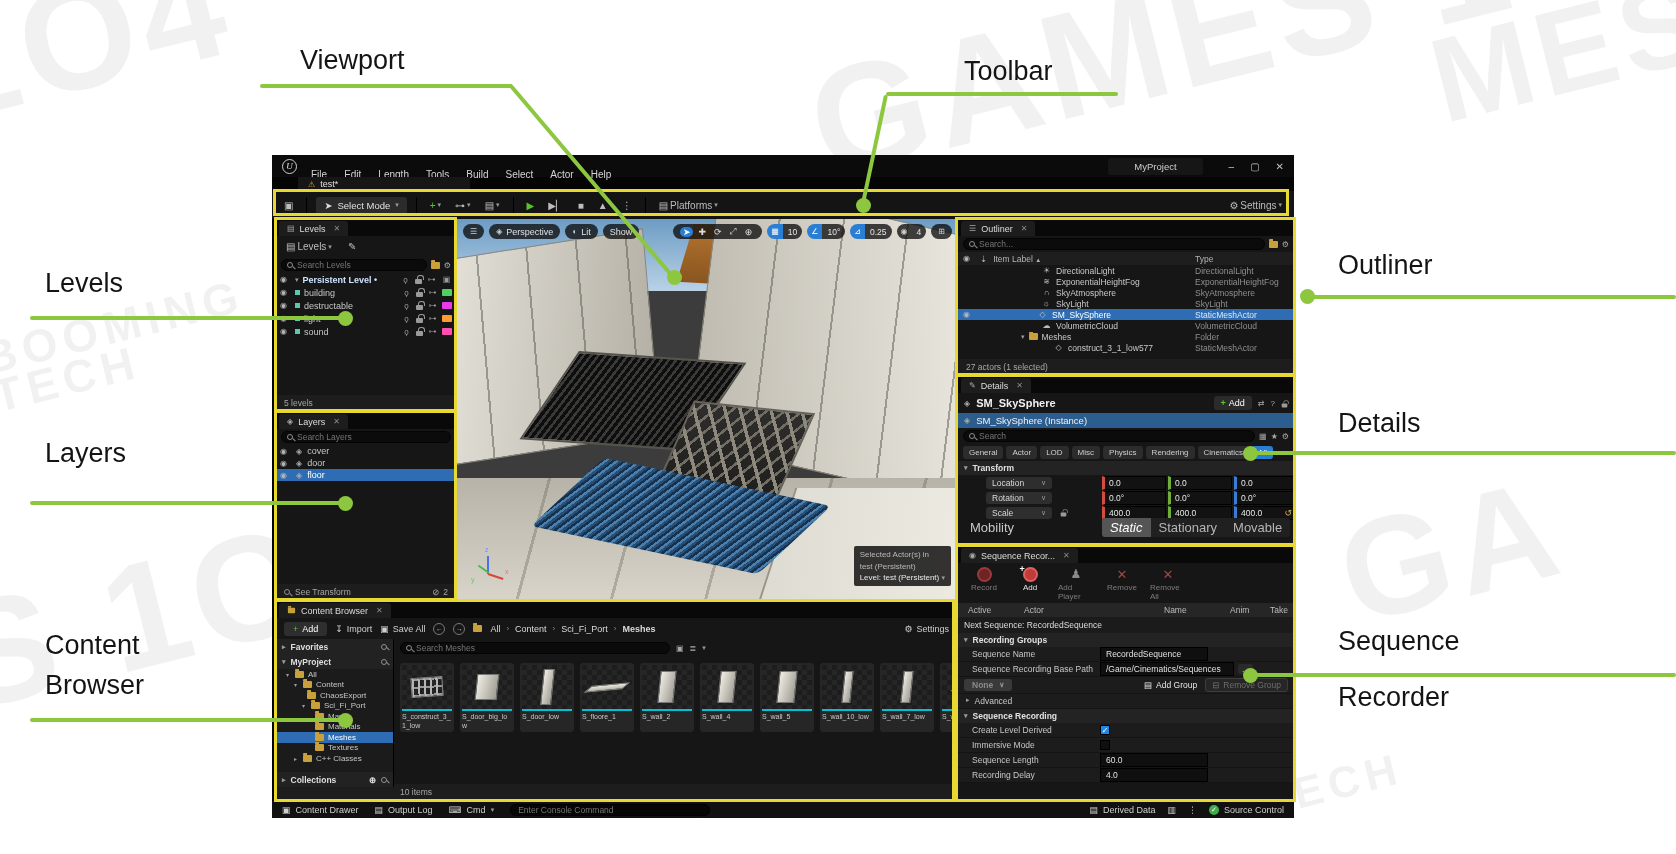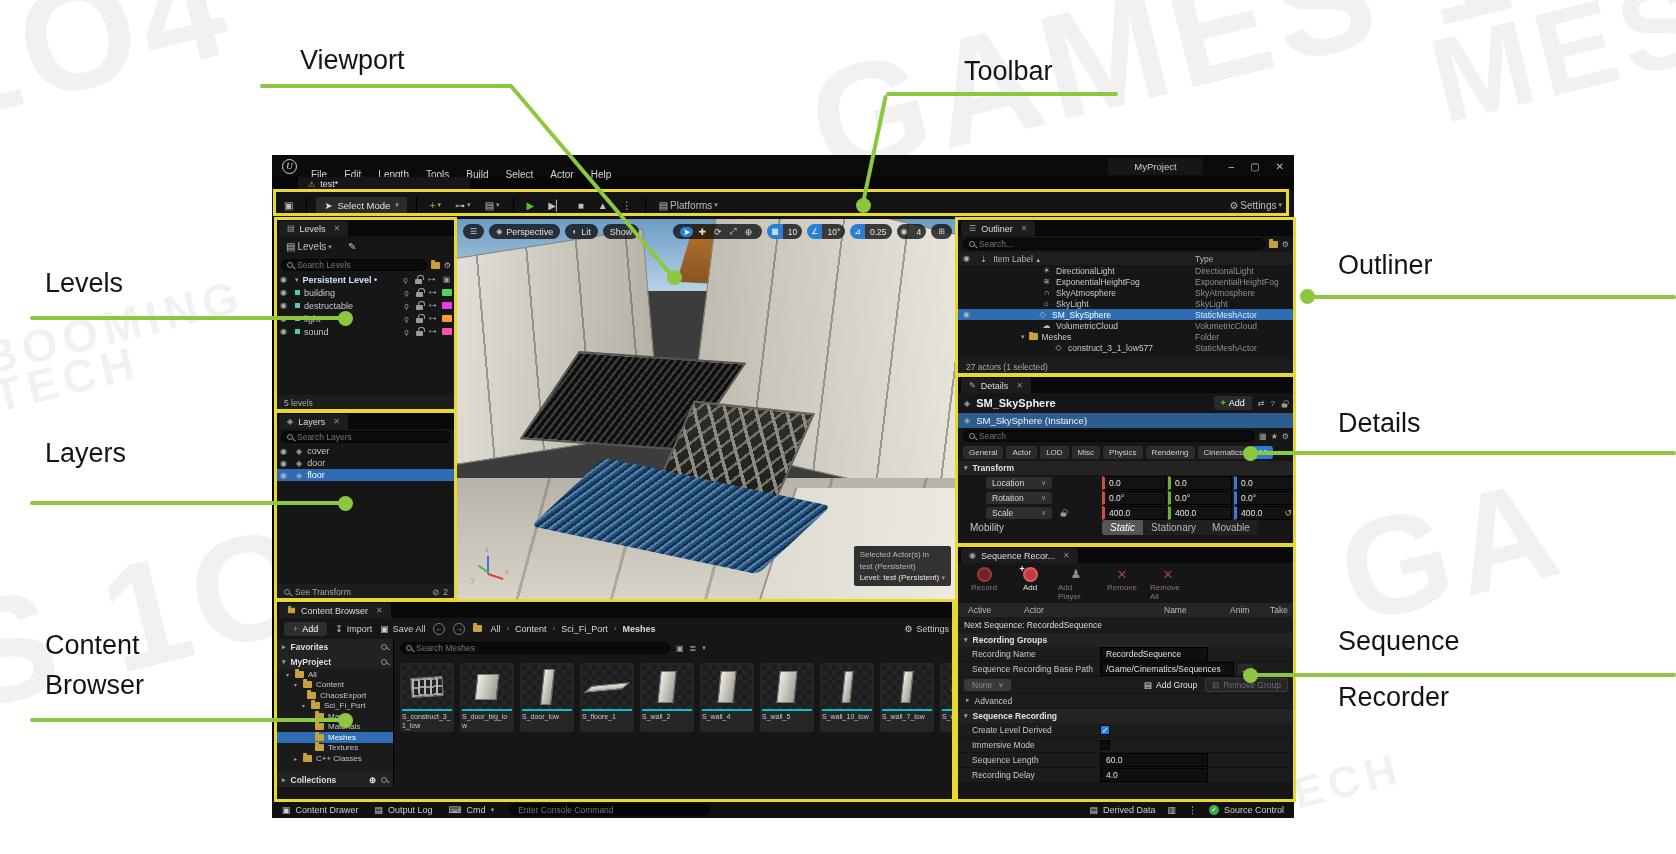--- a/index.html
+++ b/index.html
@@ -202,21 +202,21 @@
             padding:2px 6px; display:flex; gap:5px; align-items:center; flex:none; }
   .tf-row { display:flex; align-items:center; height:15px; padding:0 4px; position:relative; }
   .tf-label { position:absolute; left:28px; width:66px; background:#2e2e2e; border-radius:3px;
               font-size:8.5px; color:#d8d8d8; padding:1px 6px; display:flex; justify-content:space-between; align-items:center; }
   .tf-vals { position:absolute; left:144px; display:flex; gap:2px; }
   .tf-val { width:64px; background:#121212; border:1px solid #000; font-size:8.5px; color:#e8e8e8;
             padding:1px 4px; overflow:hidden; white-space:nowrap; }
   .bx { border-left:3px solid #d34c42; } .by { border-left:3px solid #6fae3b; } .bz { border-left:3px solid #3a7bd5; }
   .tf-lock { position:absolute; left:102px; transform:scale(.8); }
   .tf-reset { position:absolute; right:2px; color:#d8b45a; font-size:9px; }
-  .mob-row { display:flex; align-items:center; height:14px; padding:0 4px; position:relative; font-size:10px; }
+  .mob-row { display:flex; align-items:center; height:14px; padding:0 4px; position:relative; font-size:13px; }
   .mob-lbl { position:absolute; left:12px; color:#c8c8c8; }
   .mob-seg { position:absolute; left:144px; display:flex; background:#202020; border-radius:3px; overflow:hidden; }
   .mseg { padding:2px 8px; color:#b5b5b5; }
   .mseg.on { background:#555; color:#fff;font-style:italic; }
 
   
   #seqrec { left:686px; top:391px; width:336px; height:254px; }
   .sq-toolbar { display:flex; gap:10px; padding:4px 8px 2px; flex:none; }
   .sqbtn { display:flex; flex-direction:column; align-items:center; gap:1px; font-size:8px; color:#7d7d7d; width:36px; }
   .sqbtn.en { color:#e2e2e2; }
@@ -227,21 +227,21 @@
   .personic { font-size:12px; color:#8a8a8a; line-height:15px; }
   .sq-cols { display:flex; background:#262626; font-size:8.5px; color:#bbb; padding:2px 4px; flex:none; }
   .sq-next { background:#1b1b1b; font-size:8.5px; color:#dedede; padding:3px 6px; flex:none; }
   .sq-prop { display:flex; align-items:center; height:15px; position:relative; font-size:8.5px;
              color:#c8c8c8; background:#1c1c1c; border-bottom:1px solid #141414; flex:none; }
   .sq-prop .plbl { position:absolute; left:14px; }
   .sq-prop .pval { position:absolute; left:142px; display:flex; align-items:center; gap:4px; }
   .valbox { background:#0f0f0f; border:1px solid #000; color:#e0e0e0; font-size:8.5px;
             font-family:inherit; padding:1px 5px; width:108px; outline:0; }
   .dots3 { background:#2a2a2a; border-radius:2px; padding:0 4px; color:#cfcfcf; }
-  .nonedd { background:#3a3a3a; color:#8a8a8a; border-radius:3px; padding:1px 8px; display:flex; gap:6px; align-items:center; }
+  .nonedd { background:#3a3a3a; color:#8a8a8a; border-radius:3px; padding:1px 8px; display:flex; gap:6px; align-items:center;font-weight:bold; }
   .grp-actions { position:absolute; right:6px; display:flex; gap:8px; align-items:center; }
   .addgrp { display:flex; align-items:center; gap:4px; color:#e6e6e6; font-size:8.5px; }
   .rmgrp { display:flex; align-items:center; gap:4px; color:#6e6e6e; font-size:8.5px;
            border:1px solid #3c3c3c; background:#262626; border-radius:3px; padding:1px 6px; }
   .cbx { width:10px; height:10px; background:#0f0f0f; border:1px solid #000; display:flex;
          align-items:center; justify-content:center; font-size:8px; color:#fff; }
   .cbx.on { background:var(--check-blue); }
 
   
   #cbrowser { left:4px; top:446px; width:681px; height:199px; }
@@ -774,21 +774,21 @@
       <span style="width:66px">Name</span>
       <span style="width:40px">Anim</span>
       <span>Take</span>
     </div>
     <div class="sq-next"><span>Next Sequence: RecordedSequence</span></div>
     <div class="sechdr">
       <span class="caret">▾</span>
       <span>Recording Groups</span>
     </div>
     <div class="sq-prop">
-      <span class="plbl">Recording Name</span>
+      <span class="plbl">Sequence Name</span>
       <span class="pval">
           <input class="valbox" value="RecordedSequence" style="">
         </span>
     </div>
     <div class="sq-prop">
       <span class="plbl">Sequence Recording Base Path</span>
       <span class="pval">
         <input class="valbox" style="width: 134px;" value="/Game/Cinematics/Sequences">
         <span class="dots3">...</span>
       </span>
@@ -1013,20 +1013,23 @@
             </div>
           <div class="tile">
               <div class="thumb">
                 <span class="sh-wires"></span>
               </div>
               <div class="tname">S_wires_9</div>
             </div>
         </div>
       </div>
     </div>
+    <div class="pfooter" style="padding-left:124px">
+        <span>10 items</span>
+      </div>
   </div>
 
   <div id="statusbar">
     <span class="sb-it">
       <span>▣</span>
       <span>Content Drawer</span>
     </span>
     <span class="sb-it">
       <span>▤</span>
       <span>Output Log</span>

